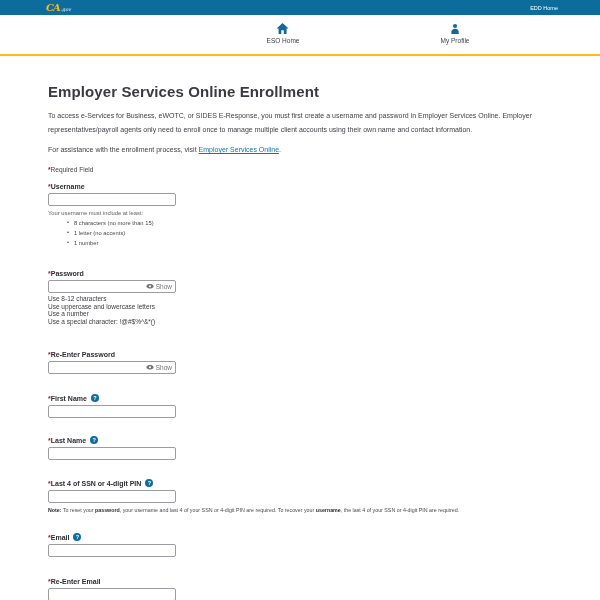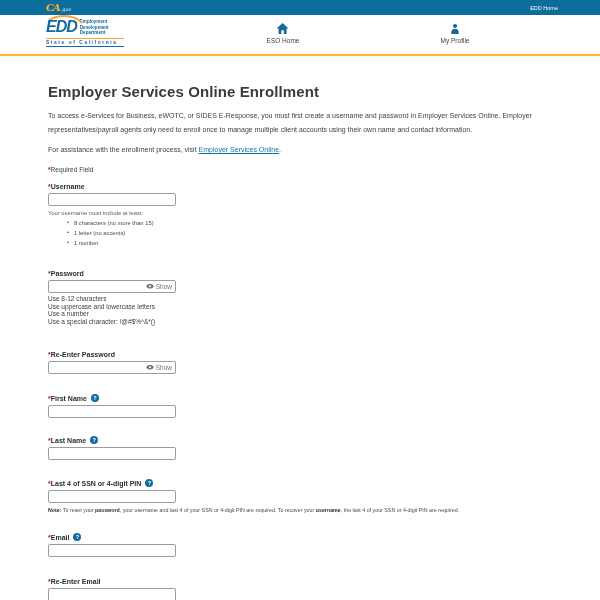--- a/index.html
+++ b/index.html
@@ -115,34 +115,20 @@
 
 <div class="topbar">
   <div class="ca-logo">
     <span class="ca-script">CA</span>
     <span class="ca-gov">.gov</span>
   </div>
   <a class="topbar-link">EDD Home</a>
 </div>
 
 <div class="header">
-  <div class="edd-logo">
-    <div class="edd-top">
-      <div class="edd-arc-wrap">
-        <div class="edd-arc"></div>
-        <span class="edd-acronym">EDD</span>
-      </div>
-      <div class="edd-dept">
-        <div>Employment</div>
-        <div>Development</div>
-        <div>Department</div>
-      </div>
-    </div>
-    <div class="edd-state">State of California</div>
-  </div>
 
   <a class="nav-item" style="left:283px;">
     <span class="icon">
       <svg width="12" height="11" viewBox="0 0 24 22">
         <path d="M12 0 L24 11 L20 11 L20 22 L14.5 22 L14.5 14.5 L9.5 14.5 L9.5 22 L4 22 L4 11 L0 11 Z" fill="#15689c"></path>
       </svg>
     </span>
     <span class="nav-label">ESO Home</span>
   </a>
 

